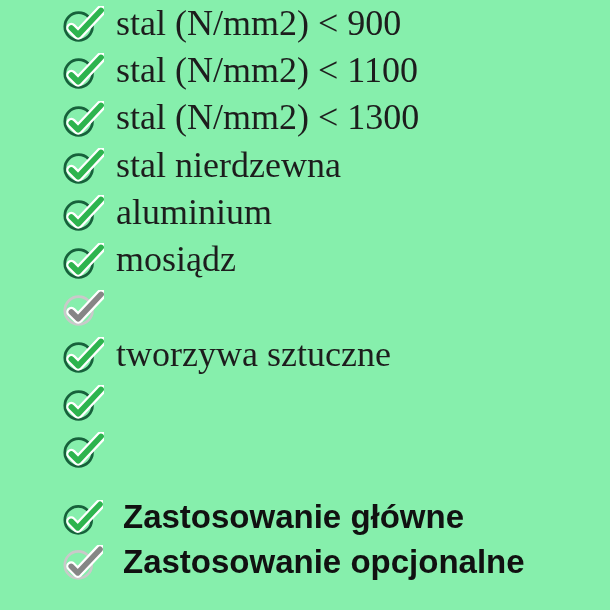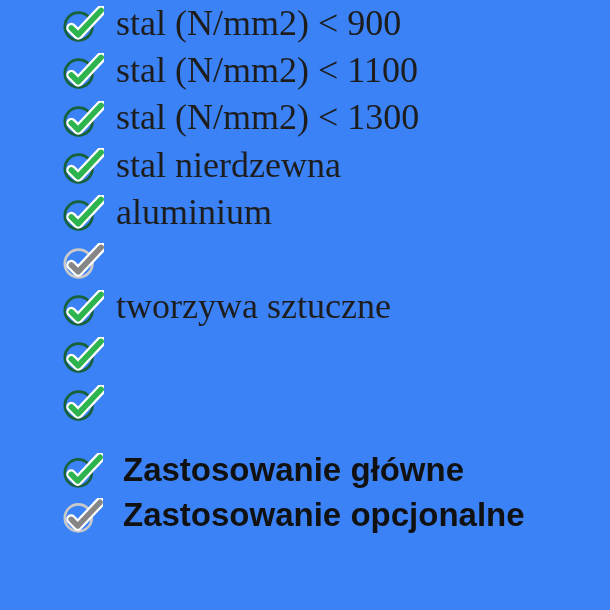--- a/index.html
+++ b/index.html
@@ -1,20 +1,20 @@
 <!DOCTYPE html>
 <html><head>
 <meta charset="utf-8">
 <style>
   html, body { margin: 0; padding: 0; background: #ffffff; }
   .page {
     position: relative;
     width: 610px;
     height: 610px;
-    background: #3b82f6;
+    background: #86efac;
     box-sizing: border-box;
     padding: 1px 0 16px 63px;
     overflow: hidden;
     font-family: "Liberation Serif", serif;
   }
   .list { margin: 0; }
   .row {
     display: flex;
     align-items: center;
     height: 47.3px;
@@ -96,20 +96,26 @@
       <span class="mat-label">stal nierdzewna</span>
     </div>
 
     <div class="row">
       <svg class="ic main">
           <use href="#cc"></use>
         </svg>
       <span class="mat-label">aluminium</span>
     </div>
 
+    <div class="row">
+      <svg class="ic main">
+          <use href="#cc"></use>
+        </svg>
+      <span class="mat-label">mosiądz</span>
+    </div>
 
     <div class="row">
       <svg class="ic optional">
           <use href="#cc"></use>
         </svg>
     </div>
 
     <div class="row">
       <svg class="ic main">
           <use href="#cc"></use>

